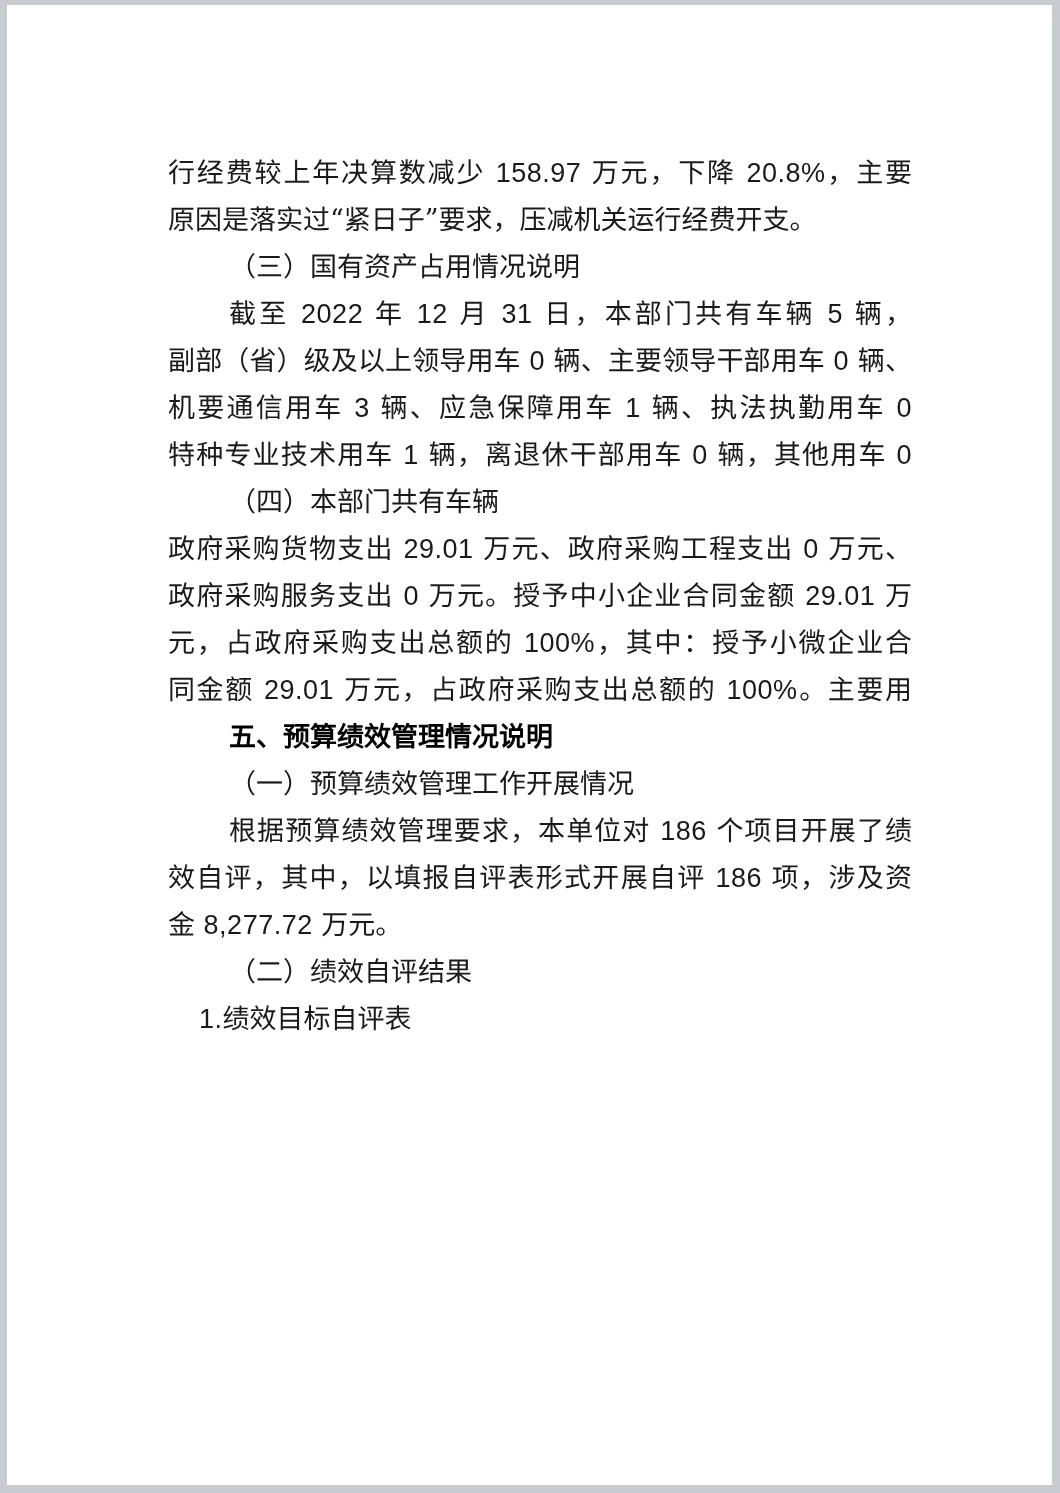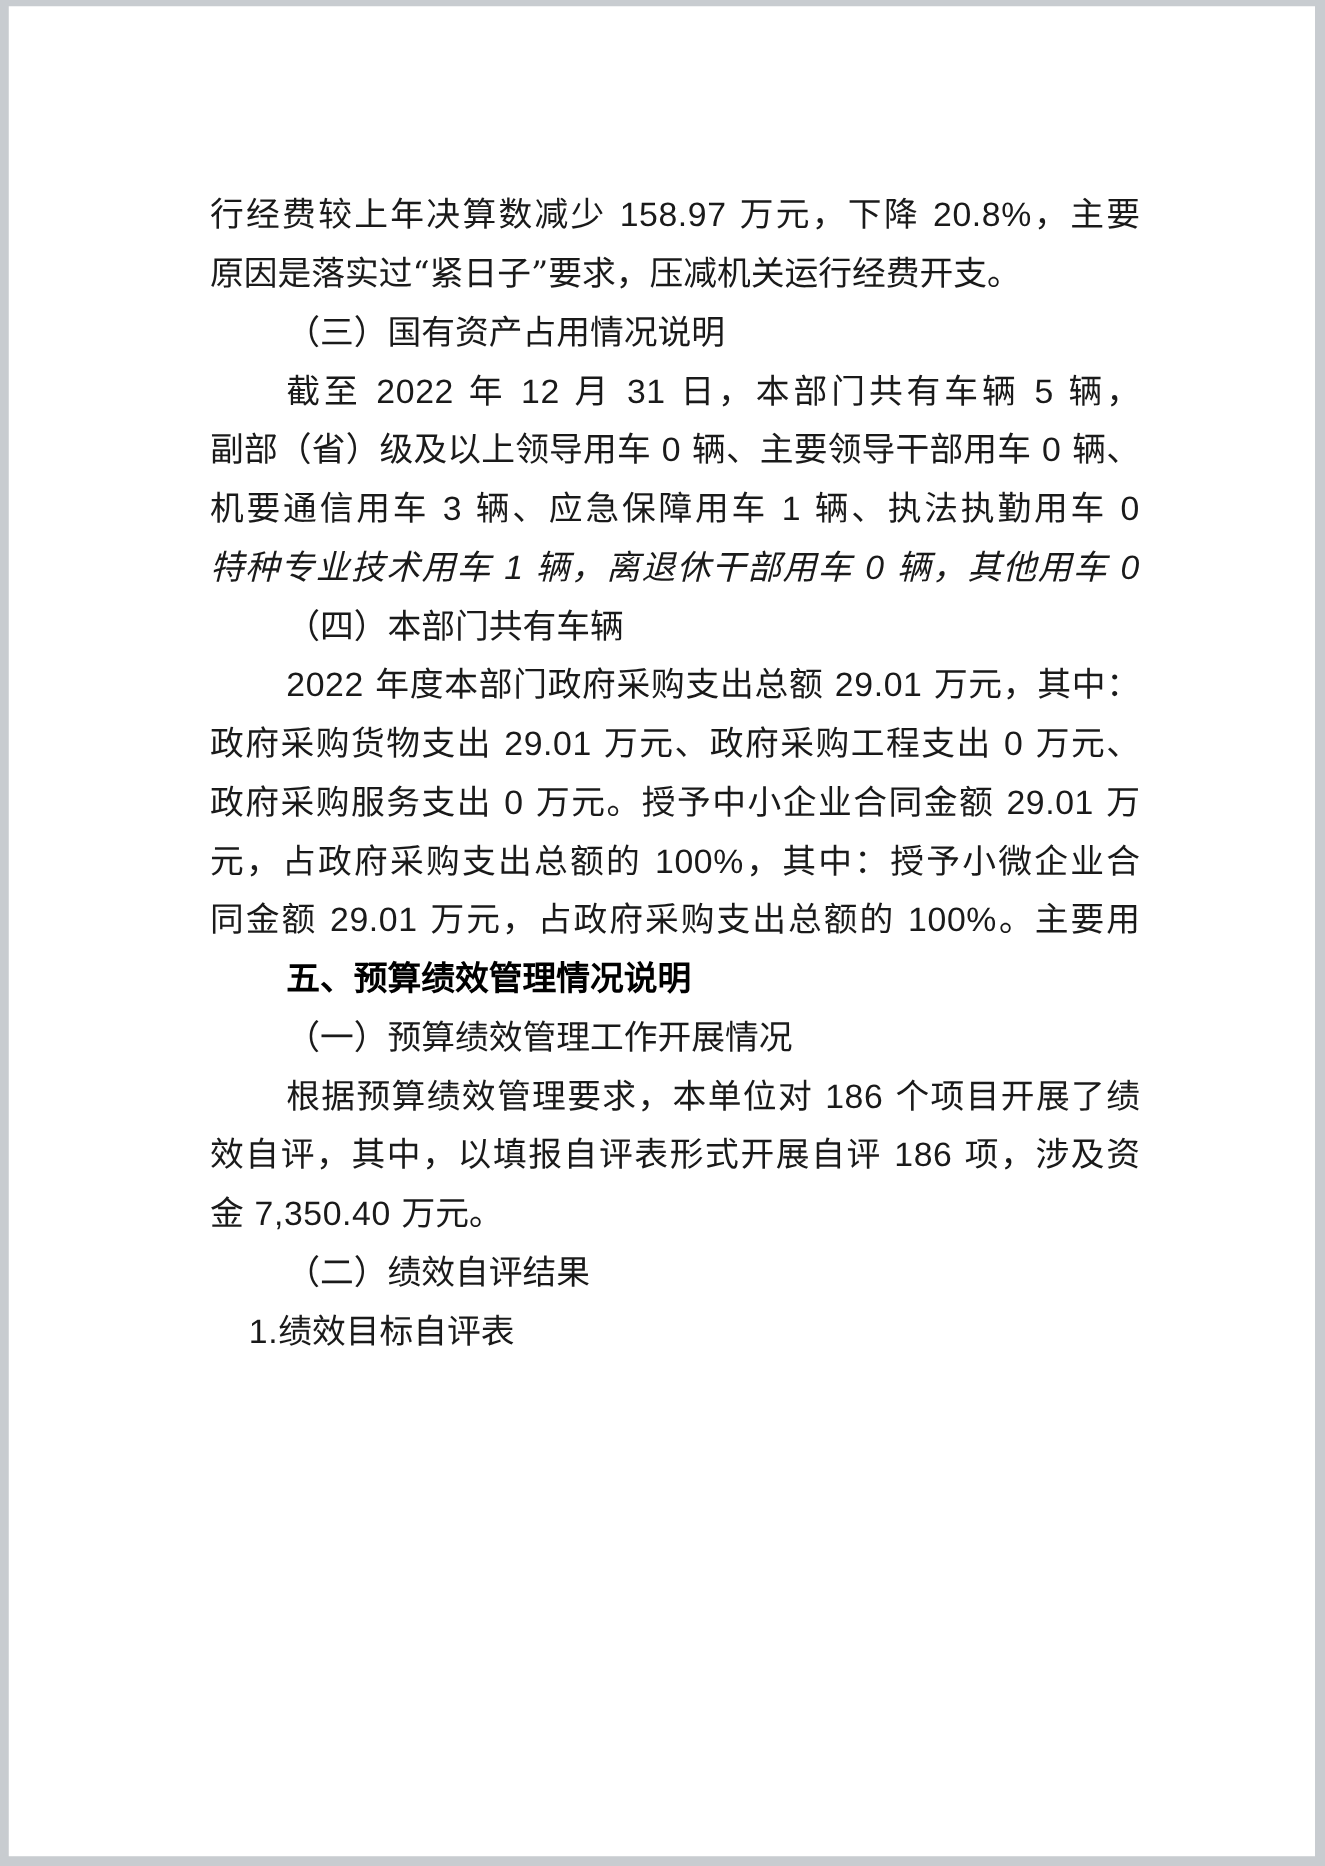--- a/index.html
+++ b/index.html
@@ -64,28 +64,27 @@
 <body>
 
 <div class="page">
   <div class="content">
       <div class="line stretch" style="padding-left: 0px;"><span class="cjk">行经费较上年决算数减少 </span><span class="num">158.97</span><span class="cjk"> 万元，下降 </span><span class="num">20.8%</span><span class="cjk">，主要</span></div>
       <div class="line" style="padding-left: 0px;"><span class="cjk">原因是落实过“紧日子”要求，压减机关运行经费开支。</span></div>
       <div class="line" style="padding-left: 61px;"><span class="cjk">（三）国有资产占用情况说明</span></div>
       <div class="line stretch" style="padding-left: 61px;"><span class="cjk">截至 </span><span class="num">2022</span><span class="cjk"> 年 </span><span class="num">12</span><span class="cjk"> 月 </span><span class="num">31</span><span class="cjk"> 日，本部门共有车辆 </span><span class="num">5</span><span class="cjk"> 辆，其中，</span></div>
       <div class="line stretch" style="padding-left: 0px;"><span class="cjk">副部（省）级及以上领导用车 </span><span class="num">0</span><span class="cjk"> 辆、主要领导干部用车 </span><span class="num">0</span><span class="cjk"> 辆、</span></div>
       <div class="line stretch" style="padding-left: 0px;"><span class="cjk">机要通信用车 </span><span class="num">3</span><span class="cjk"> 辆、应急保障用车 </span><span class="num">1</span><span class="cjk"> 辆、执法执勤用车 </span><span class="num">0</span></div>
-      <div class="line stretch" style="padding-left: 0px; font-style: italic;"><span class="cjk">特种专业技术用车 </span><span class="num">1</span><span class="cjk"> 辆，离退休干部用车 </span><span class="num">0</span><span class="cjk"> 辆，其他用车 </span><span class="num">0</span></div>
+      <div class="line stretch" style="padding-left: 0px;"><span class="cjk">特种专业技术用车 </span><span class="num">1</span><span class="cjk"> 辆，离退休干部用车 </span><span class="num">0</span><span class="cjk"> 辆，其他用车 </span><span class="num">0</span></div>
       <div class="line" style="padding-left: 61px;"><span class="cjk">（四）本部门共有车辆</span></div>
-      <div class="line stretch" style="padding-left: 61px;"><span class="num">2022</span><span class="cjk"> 年度本部门政府采购支出总额 </span><span class="num">29.01</span><span class="cjk"> 万元，其中：</span></div>
       <div class="line stretch" style="padding-left: 0px;"><span class="cjk">政府采购货物支出 </span><span class="num">29.01</span><span class="cjk"> 万元、政府采购工程支出 </span><span class="num">0</span><span class="cjk"> 万元、</span></div>
       <div class="line stretch" style="padding-left: 0px;"><span class="cjk">政府采购服务支出 </span><span class="num">0</span><span class="cjk"> 万元。授予中小企业合同金额 </span><span class="num">29.01</span><span class="cjk"> 万</span></div>
       <div class="line stretch" style="padding-left: 0px;"><span class="cjk">元，占政府采购支出总额的 </span><span class="num">100%</span><span class="cjk">，其中：授予小微企业合</span></div>
       <div class="line stretch" style="padding-left: 0px;"><span class="cjk">同金额 </span><span class="num">29.01</span><span class="cjk"> 万元，占政府采购支出总额的 </span><span class="num">100%</span><span class="cjk">。主要用</span></div>
       <div class="line heading" style="padding-left: 61px;"><span class="cjk">五、预算绩效管理情况说明</span></div>
       <div class="line" style="padding-left: 61px;"><span class="cjk">（一）预算绩效管理工作开展情况</span></div>
       <div class="line stretch" style="padding-left: 61px;"><span class="cjk">根据预算绩效管理要求，本单位对 </span><span class="num">186</span><span class="cjk"> 个项目开展了绩</span></div>
       <div class="line stretch" style="padding-left: 0px;"><span class="cjk">效自评，其中，以填报自评表形式开展自评 </span><span class="num">186</span><span class="cjk"> 项，涉及资</span></div>
-      <div class="line" style="padding-left: 0px;"><span class="cjk">金 </span><span class="num">7,350.40</span><span class="cjk"> 万元。</span></div>
+      <div class="line" style="padding-left: 0px;"><span class="cjk">金 </span><span class="num">8,277.72</span><span class="cjk"> 万元。</span></div>
       <div class="line" style="padding-left: 61px;"><span class="cjk">（二）绩效自评结果</span></div>
       <div class="line" style="padding-left: 31px;"><span class="num">1.</span><span class="cjk">绩效目标自评表</span></div>
     </div>
 </div>
 
 </body></html>

